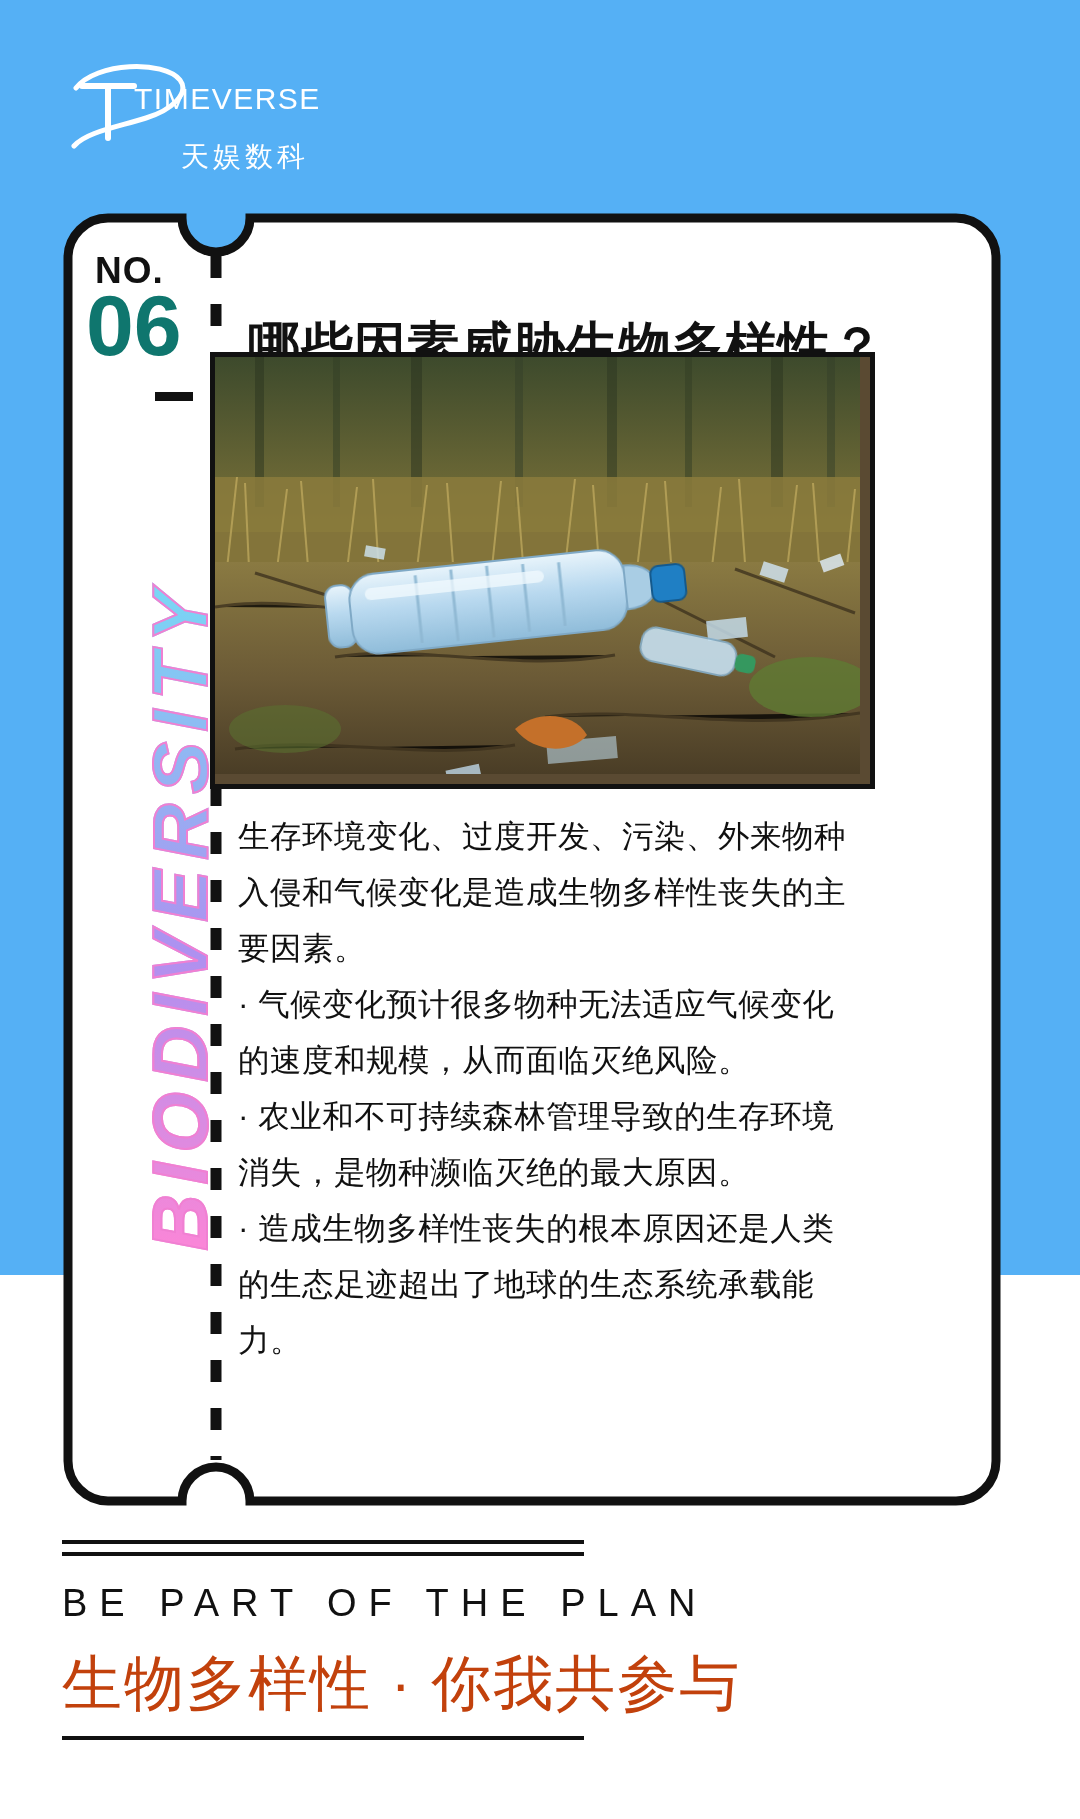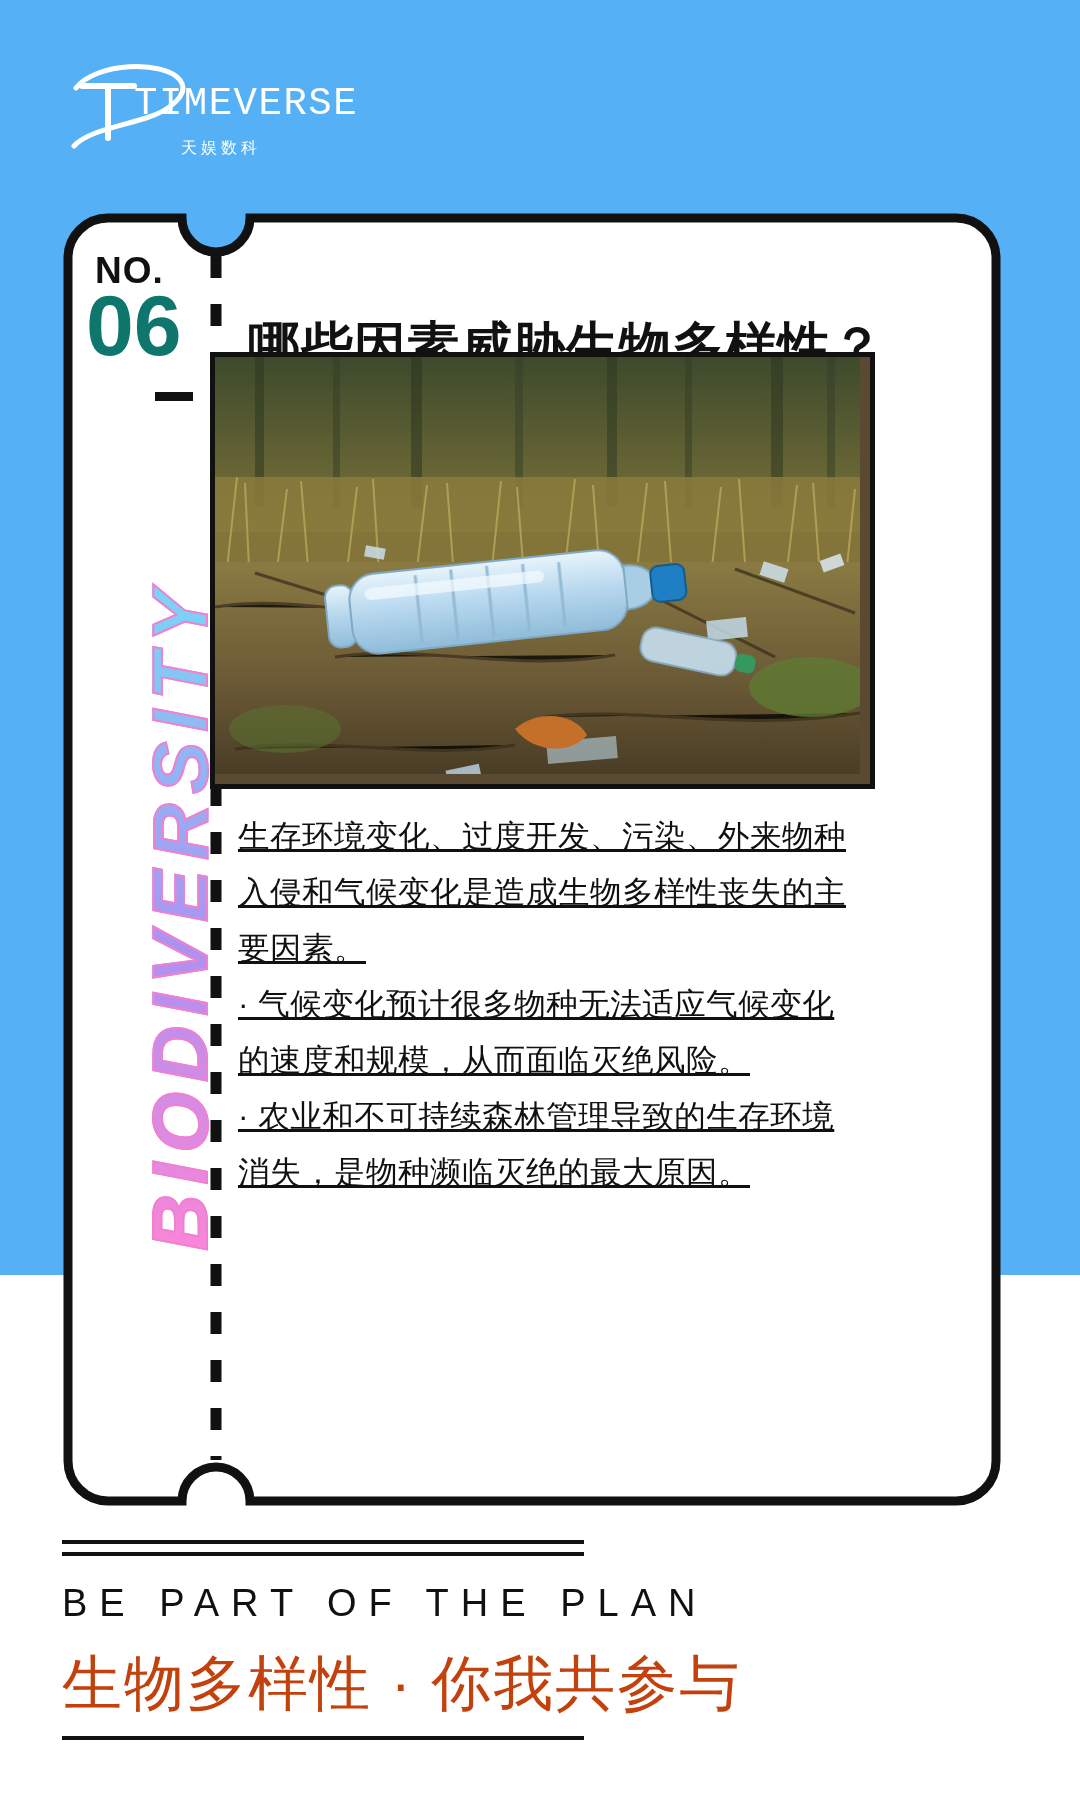--- a/index.html
+++ b/index.html
@@ -44,32 +44,32 @@
     position: absolute;
     left: 0px;
     top: 2px;
     width: 120px;
     height: 92px;
   }
   .logo-word {
     position: absolute;
     left: 66px;
     top: 24px;
-    font-size: 39px;
+    font-size: 30px;
     letter-spacing: 1.5px;
     font-weight: 400;
     color: #ffffff;
-    font-family: Liberation Mono, monospace;
+    font-family: Liberation Sans, sans-serif;
     white-space: nowrap;
   }
   .logo-cn {
     position: absolute;
     left: 113px;
     top: 80px;
-    font-size: 16px;
+    font-size: 28px;
     letter-spacing: 4px;
     color: #ffffff;
     font-family: "Liberation Sans", sans-serif;
     white-space: nowrap;
   }
 
   
   .ticket-wrap {
     position: absolute;
     left: 62px;
@@ -164,21 +164,21 @@
   .body-copy {
     position: absolute;
     left: 238px;
     top: 808px;
     width: 612px;
     font-size: 31.5px;
     line-height: 56px;
     color: #111111;
     letter-spacing: 0.5px;
   }
-  .body-copy p { margin: 0; text-decoration: underline; }
+  .body-copy p { margin: 0; }
   .body-copy .bullet { text-indent: 0; }
 
   
   .footer {
     position: absolute;
     left: 62px;
     top: 1540px;
     width: 960px;
   }
   .rule-top {
@@ -356,20 +356,21 @@
       <rect x="0" y="0" width="96" height="34" rx="14" fill="#c6dff0" stroke="#86aec9" stroke-width="2"></rect>
       <rect x="96" y="8" width="20" height="18" rx="6" fill="#2f9e63"></rect>
     </g>
   </svg>
 </div>
 
 <div class="body-copy">
   <p>生存环境变化、过度开发、污染、外来物种入侵和气候变化是造成生物多样性丧失的主要因素。</p>
   <p class="bullet">· 气候变化预计很多物种无法适应气候变化的速度和规模，从而面临灭绝风险。</p>
   <p class="bullet">· 农业和不可持续森林管理导致的生存环境消失，是物种濒临灭绝的最大原因。</p>
+  <p class="bullet">· 造成生物多样性丧失的根本原因还是人类的生态足迹超出了地球的生态系统承载能力。</p>
 </div>
 
 <div class="footer">
   <div class="rule-top"></div>
   <div class="rule-top2"></div>
   <div class="footer-en">BE PART OF THE PLAN</div>
   <div class="footer-cn">生物多样性 · 你我共参与</div>
   <div class="rule-bottom"></div>
 </div>
 

